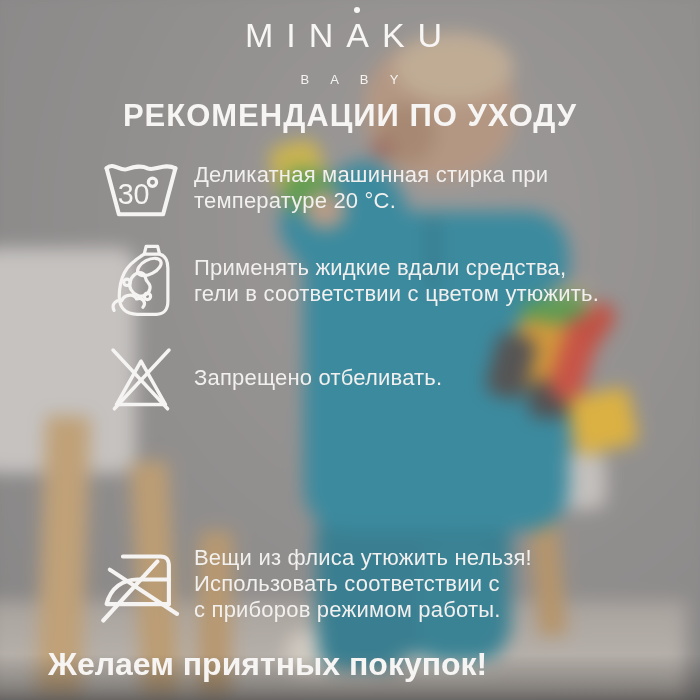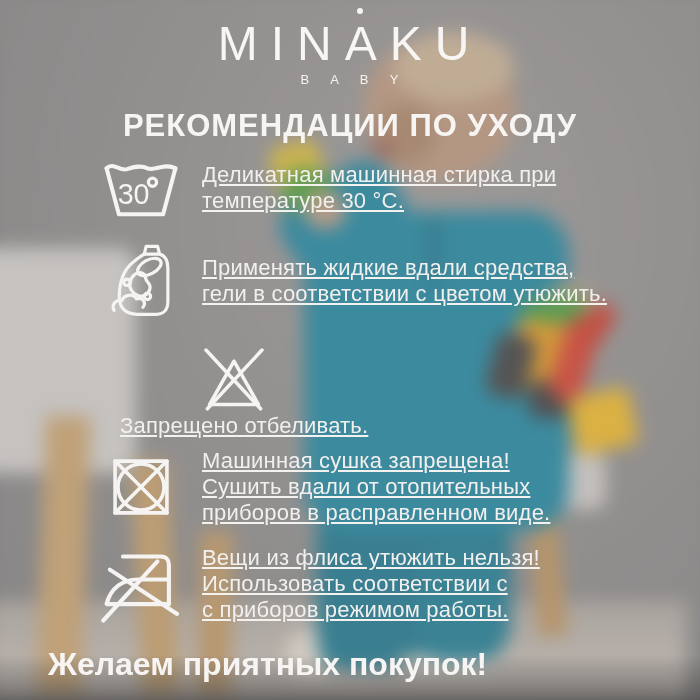--- a/index.html
+++ b/index.html
@@ -9,37 +9,37 @@
   .photo{position:absolute;inset:-14px;filter:blur(9px);}
   .photo .backdrop{position:absolute;inset:0;
      background:radial-gradient(ellipse at 62% 32%, #a09d9b 0%, #908e8d 48%, #7f7e7e 100%);}
   .ps{position:absolute;}
   .overlay{position:absolute;inset:0;background:rgba(150,148,147,0.34);}
   .bottom-shade{position:absolute;left:0;right:0;bottom:0;height:46px;
      background:linear-gradient(to top, rgba(55,54,54,0.55), rgba(55,54,54,0));}
   
   .content{position:absolute;inset:0;color:#f4f2ef;}
   .logo{position:absolute;top:16px;left:0;width:100%;text-align:center;
-        font-size:48px;font-weight:400;letter-spacing:13px;color:#f8f6f4;}
+        font-size:34px;font-weight:400;letter-spacing:13px;color:#f8f6f4;}
   .logo-a{position:relative;}
   .logo-a::after{content:'';position:absolute;left:calc(50% - 10px);top:-9px;
         width:6px;height:6px;border-radius:50%;background:#f8f6f4;}
   .logo-sub{position:absolute;top:72px;left:4px;width:100%;text-align:center;
         font-size:13px;letter-spacing:9px;color:#f5f3f1;}
-  .title{position:absolute;top:108px;left:0;width:100%;margin:0;text-align:center;
+  .title{position:absolute;top:98px;left:0;width:100%;margin:0;text-align:center;
         font-size:31px;font-weight:700;letter-spacing:1px;color:#f7f5f3;}
   .footer{position:absolute;top:646px;left:0;width:100%;text-align:left;
         font-size:32px;font-weight:700;color:#f7f5f3;padding-left:48px;}
   .row{position:absolute;left:100px;display:flex;align-items:center;}
   .icon{width:82px;display:flex;justify-content:center;align-items:center;flex:none;}
-  .lines{margin-left:20px;text-decoration:underline;}
+  .lines{margin-left:12px;}
   .line{font-size:22px;line-height:26px;letter-spacing:0.2px;color:#f2f0ee;white-space:nowrap;}
   .r1{top:153px;height:70px;}
   .r2{top:241px;height:80px;}
-  .r3{top:343px;height:70px;flex-direction:column;}
+  .r3{top:343px;height:70px;}
   .r4{top:448px;height:78px;}
   .r5{top:544px;height:80px;}
   svg.care{stroke:#f6f4f2;fill:none;stroke-width:5;stroke-linecap:round;stroke-linejoin:round;}
   svg.care text{stroke:none;fill:#f6f4f2;}
 </style>
 </head>
 <body>
 
 <div class="canvas">
 
@@ -89,21 +89,21 @@
       <div class="icon">
         <svg class="care" width="82" height="66" viewBox="0 0 100 80">
           <path d="M8 16 L23 72 L77 72 L92 16"></path>
           <path d="M8 16 C16 8 24 20 33 17 C42 14 50 12 58 16 C67 20 78 9 92 16"></path>
           <circle cx="64" cy="33" r="5" stroke-width="4"></circle>
           <text x="41" y="60" text-anchor="middle" font-size="35" font-family="Liberation Sans, DejaVu Sans, sans-serif">30</text>
         </svg>
       </div>
       <div class="lines">
         <div class="line">Деликатная машинная стирка при</div>
-        <div class="line">температуре 30 °C.</div>
+        <div class="line">температуре 20 °C.</div>
       </div>
     </div>
 
     <div class="row r2">
       <div class="icon">
         <svg class="care" width="64" height="78" viewBox="0 0 100 120">
           <path d="M58 6 L76 6 L79 18 L55 18 Z"></path>
           <path d="M55 18 C42 26 30 35 24 47 C18 59 16 70 16 84 C16 102 26 112 44 112 L74 112 C86 112 92 104 92 92 L92 40 C92 28 87 20 79 18"></path>
           <ellipse cx="63" cy="38" rx="20" ry="11" transform="rotate(-28 63 38)"></ellipse>
           <path d="M40 50 C47 44 56 47 57 55 C58 63 66 63 64 72 C62 82 52 86 44 82 C36 78 31 71 33 62 C34 56 36 53 40 50 Z"></path>
@@ -124,35 +124,20 @@
           <path d="M50 26 L15 88 L85 88 Z"></path>
           <path d="M10 10 L88 94"></path>
           <path d="M90 10 L12 94"></path>
         </svg>
       </div>
       <div class="lines">
         <div class="line">Запрещено отбеливать.</div>
       </div>
     </div>
 
-    <div class="row r4">
-      <div class="icon">
-        <svg class="care" width="72" height="72" viewBox="0 0 100 100">
-          <path d="M14 14 H86 V86 H14 Z"></path>
-          <circle cx="50" cy="50" r="32"></circle>
-          <path d="M14 14 L86 86"></path>
-          <path d="M86 14 L14 86"></path>
-        </svg>
-      </div>
-      <div class="lines">
-        <div class="line">Машинная сушка запрещена!</div>
-        <div class="line">Сушить вдали от отопительных</div>
-        <div class="line">приборов в расправленном виде.</div>
-      </div>
-    </div>
 
     <div class="row r5">
       <div class="icon">
         <svg class="care" width="84" height="78" viewBox="0 0 100 95">
           <path d="M28 14 L74 14 C82 14 84 18 84 26 L84 72"></path>
           <path d="M84 42 L46 42 C28 42 13 52 8 72 L84 72"></path>
           <path d="M12 30 L94 84"></path>
           <path d="M70 20 L4 92"></path>
         </svg>
       </div>

